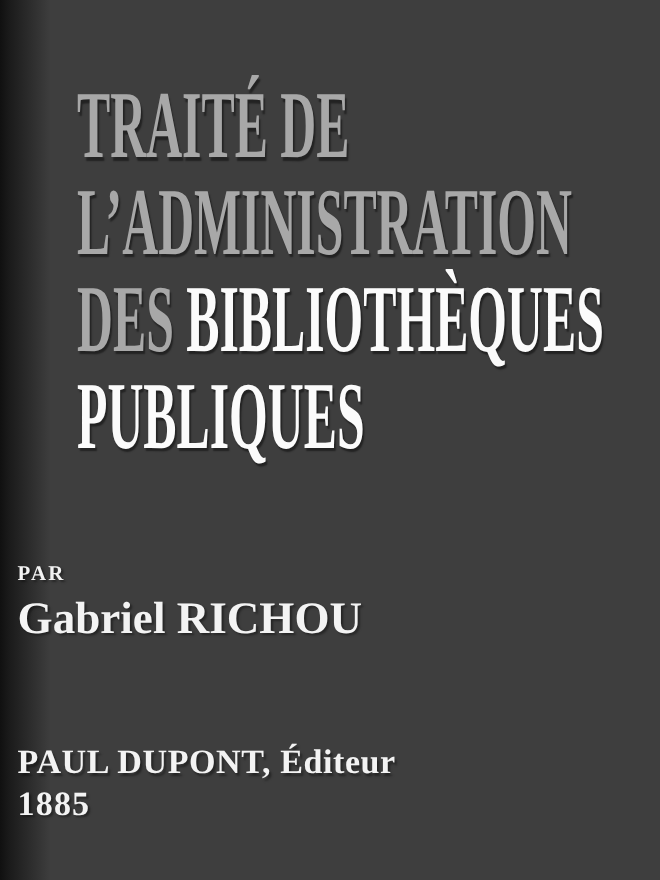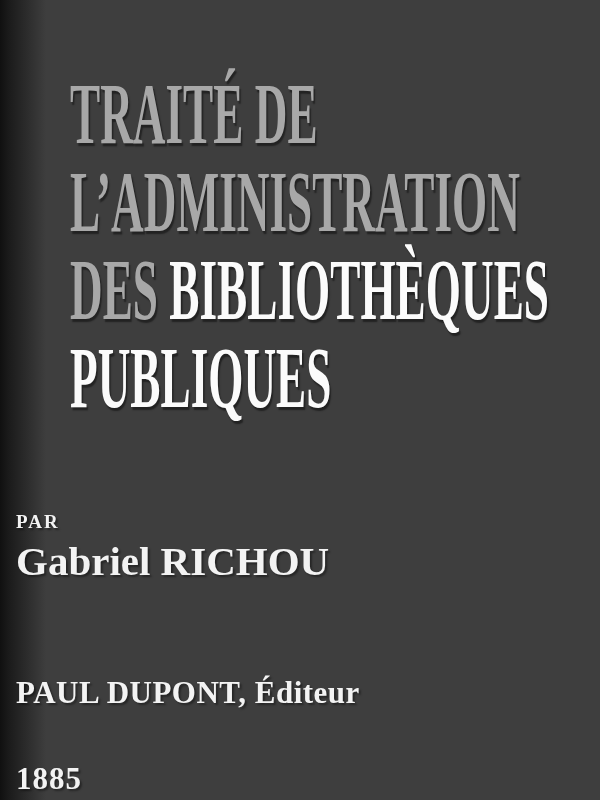--- a/index.html
+++ b/index.html
@@ -66,21 +66,20 @@
   }
   .publisher {
     top: 677px;
     font-size: 31px;
     letter-spacing: 0.5px;
   }
   .year {
     top: 715px;
     font-size: 31px;
     letter-spacing: 1px;
-    margin-top: 48px;
   }
 </style>
 </head>
 <body>
 
 <div class="cover">
   <div class="spine"></div>
 
   <div class="title-block">
     <div class="muted">TRAITÉ DE</div>

